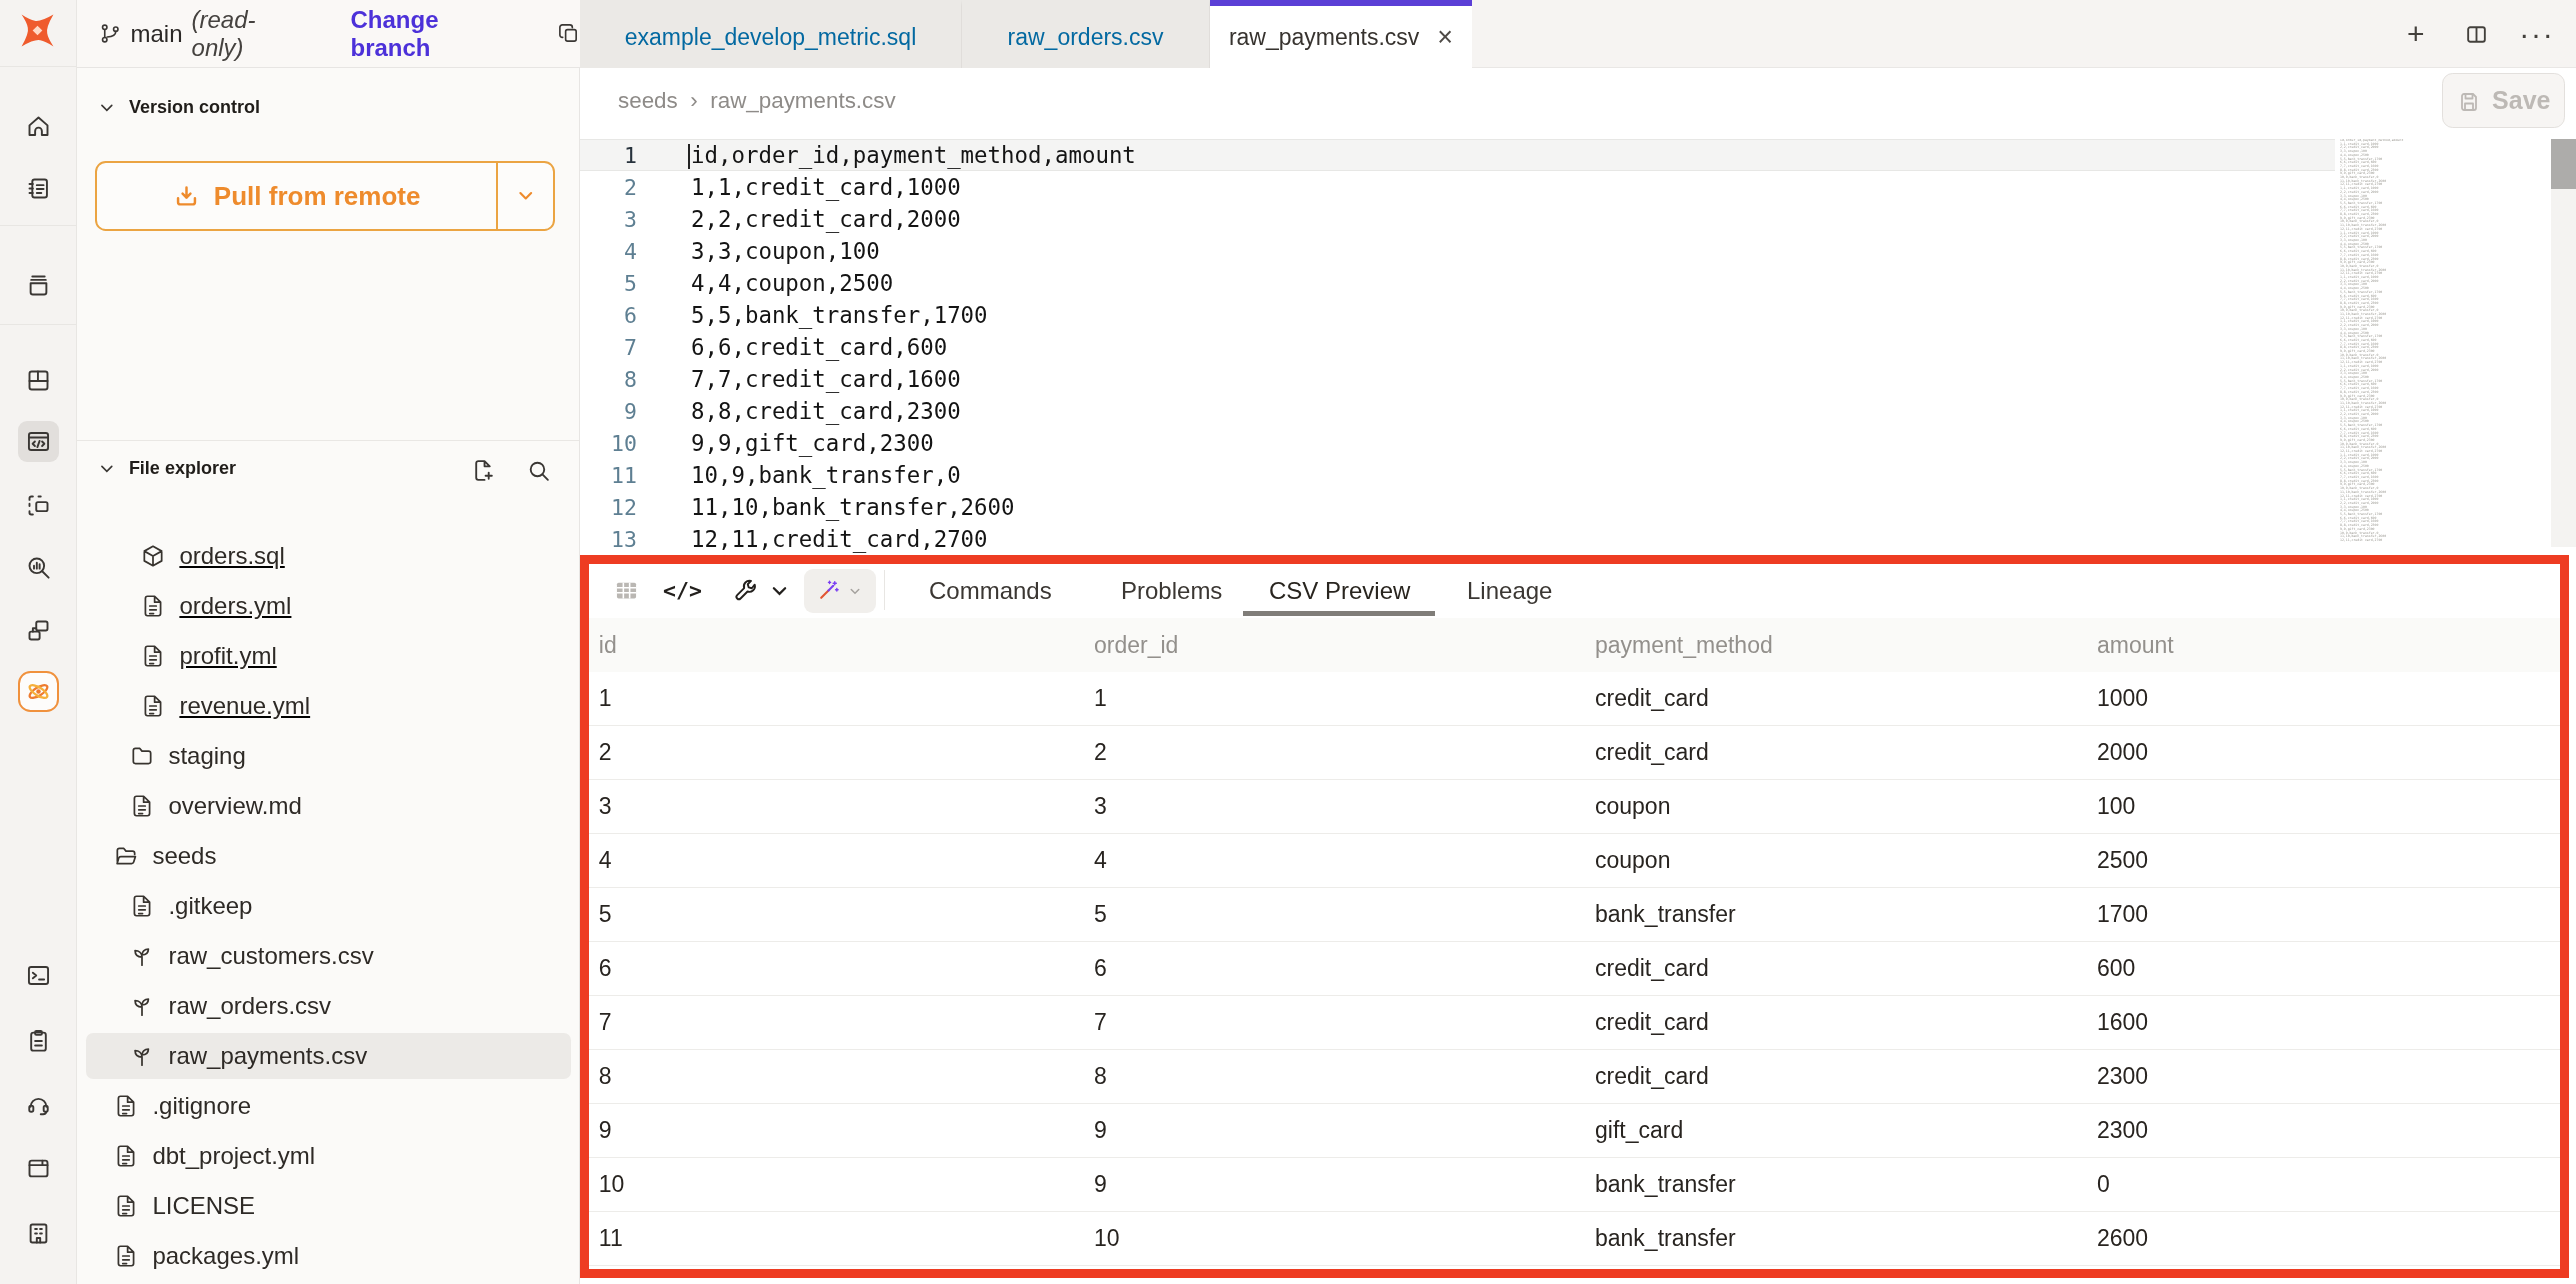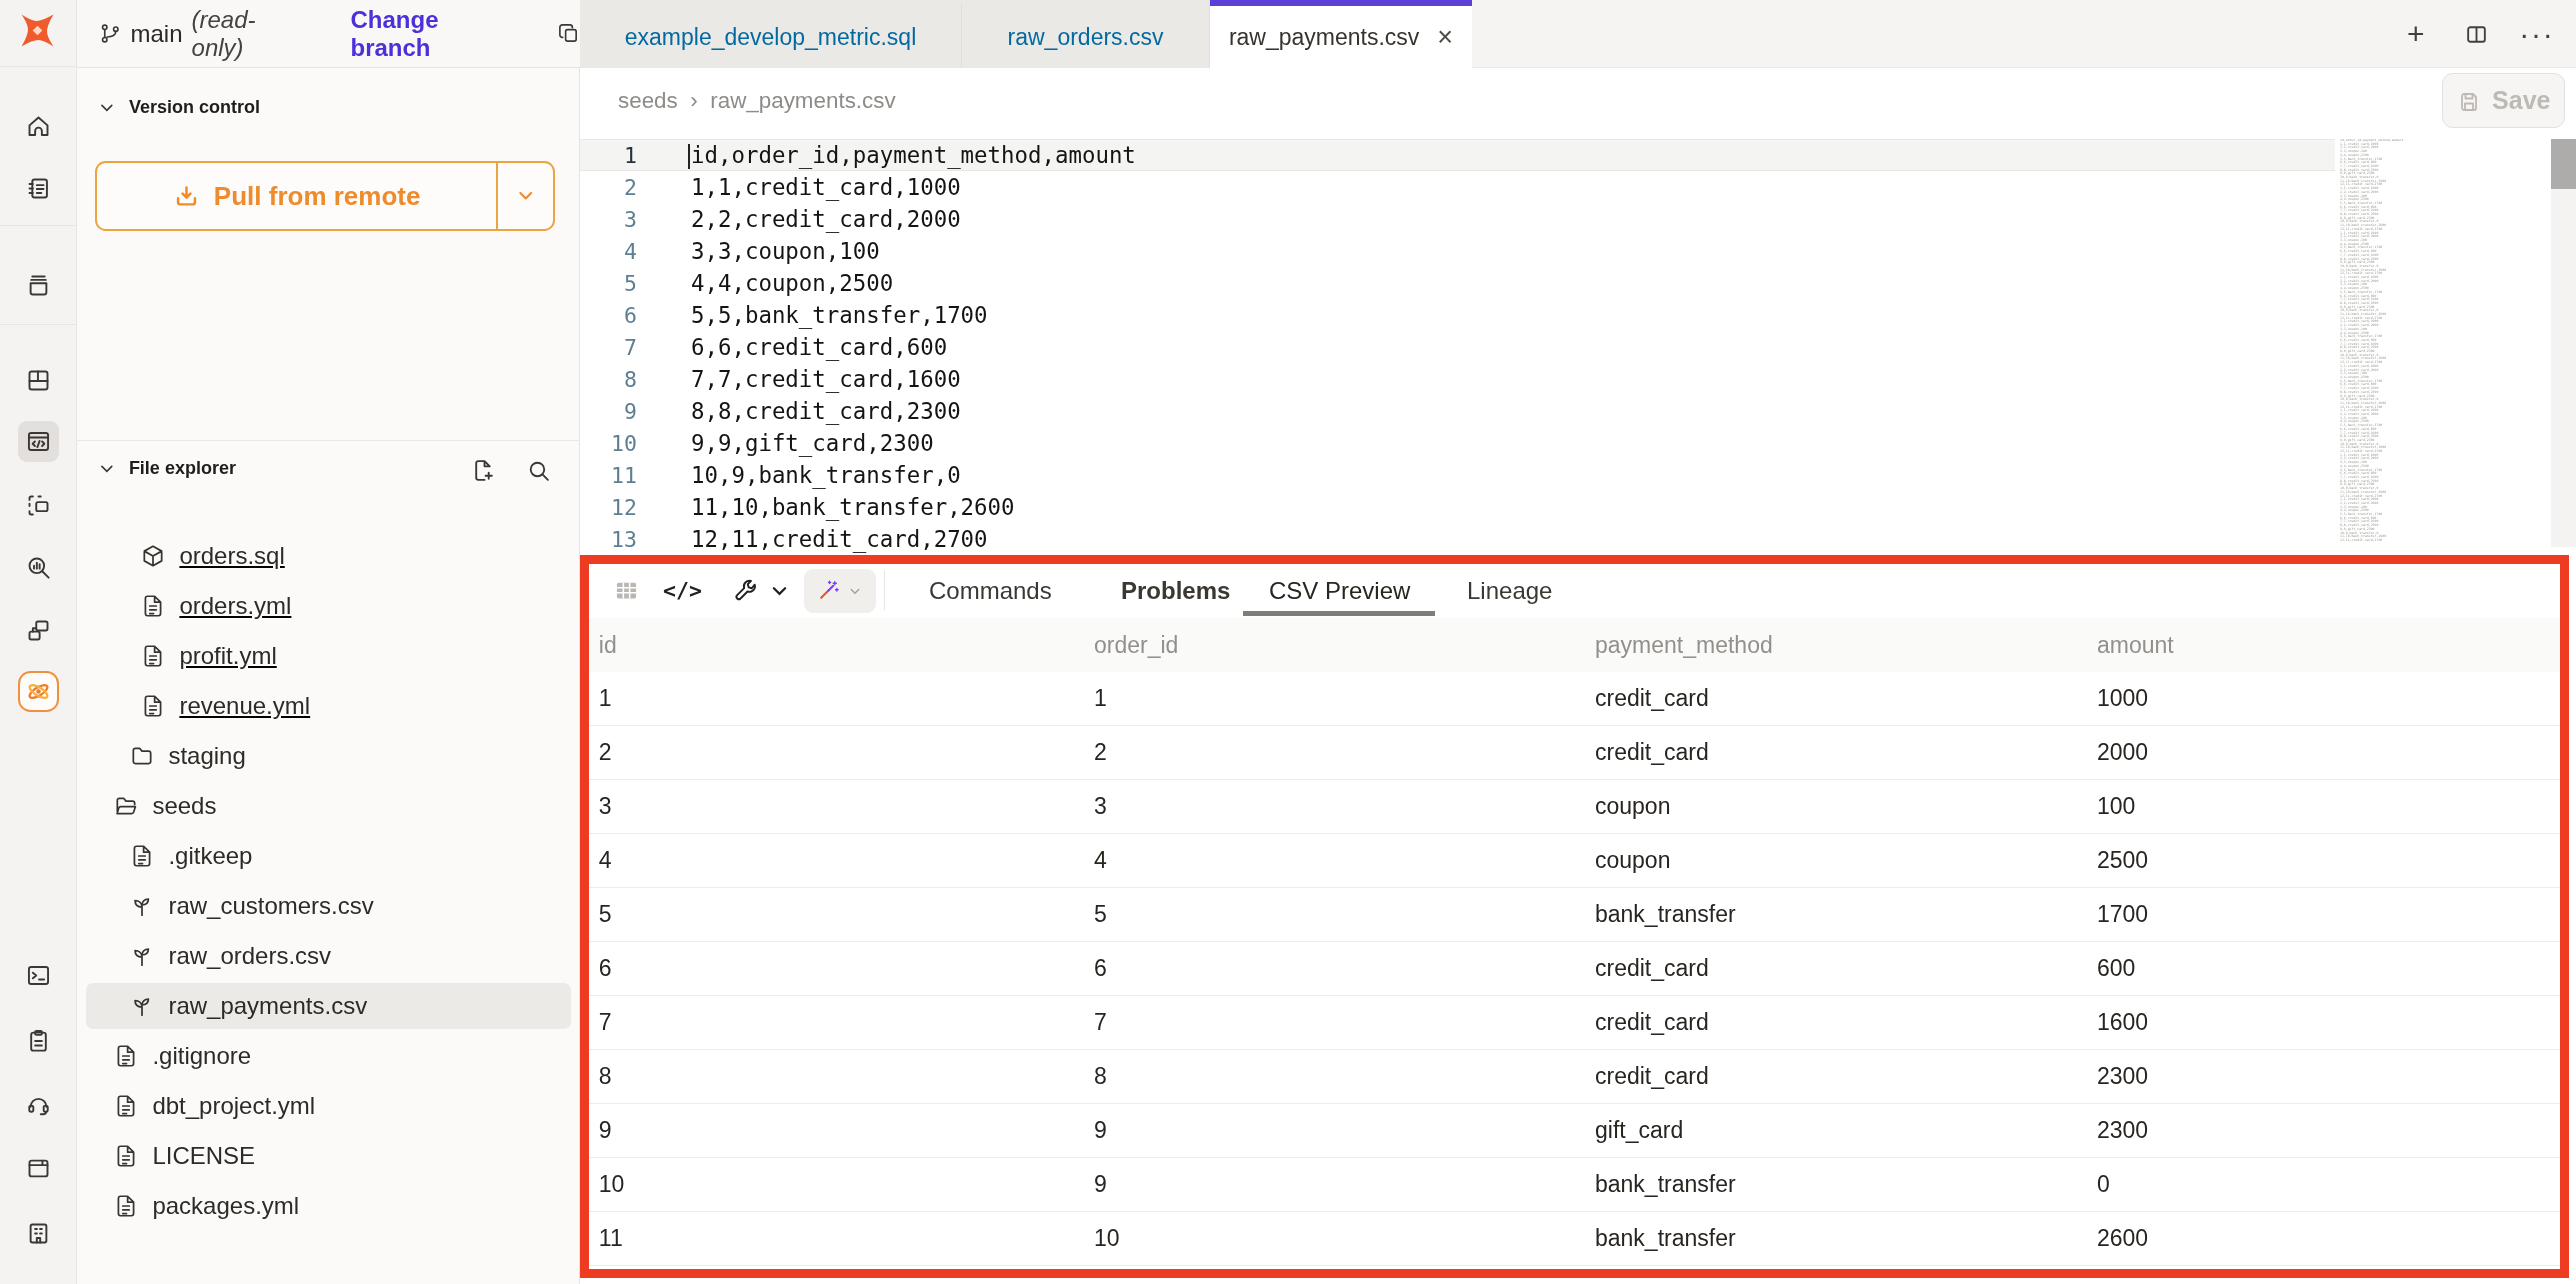--- a/index.html
+++ b/index.html
@@ -318,20 +318,29 @@
       </div>
       <div class="titem ind-1">
         <div class="pill"></div>
         <span style="display: flex;">
           <svg viewBox="0 0 24 24">
             <path d="M4 7a2 2 0 0 1 2-2h4l2 2.5h6a2 2 0 0 1 2 2V17a2 2 0 0 1-2 2H6a2 2 0 0 1-2-2z"></path>
           </svg>
         </span>
         <span class="lbl">staging</span>
       </div>
+      <div class="titem ind-1">
+        <div class="pill"></div>
+        <span style="display: flex;">
+          <svg viewBox="0 0 24 24">
+            <path d="M13.5 3H7a2 2 0 0 0-2 2v14a2 2 0 0 0 2 2h10a2 2 0 0 0 2-2V8.5L13.5 3z M13.5 3v5.5H19 M9 12h6 M9 15.5h6 M9 19h3.5"></path>
+          </svg>
+        </span>
+        <span class="lbl">overview.md</span>
+      </div>
       <div class="titem ind-0">
         <div class="pill"></div>
         <span style="display: flex;">
           <svg viewBox="0 0 24 24">
             <path d="M4 16.5V7a2 2 0 0 1 2-2h4l2 2.5h6a2 2 0 0 1 2 2v1"></path>
             <path d="M3.8 19h13.4a2 2 0 0 0 1.9-1.4l1.6-5.1H7.2a2 2 0 0 0-1.9 1.4z"></path>
           </svg>
         </span>
         <span class="lbl">seeds</span>
       </div>
@@ -642,21 +651,21 @@
         <path d="M12 12 16.5 7.5" stroke="#7b3ff2" stroke-width="2"></path>
         <path d="M18 3.5v3 M16.5 5h3 M20 10v2.4 M18.8 11.2h2.4 M13 3.2v2 M12 4.2h2" stroke="#7b3ff2" stroke-width="1.4"></path>
       </svg>
       <svg viewBox="0 0 24 24" stroke="#a5a29e" stroke-width="2" stroke-linecap="round" fill="none" style="width:18px;height:18px;">
           <polyline points="7 10 12 15 17 10"></polyline>
         </svg>
     </div>
     <div id="btool-sep"></div>
     <div id="btabs-holder">
         <div class="btab" style="left: 340px;">Commands</div>
-        <div class="btab" style="left: 532px; font-weight: bold;">Problems</div>
+        <div class="btab" style="left: 532px;">Problems</div>
         <div class="btab" style="left: 680px; color: rgb(41, 37, 31);">CSV Preview</div>
         <div class="btab" style="left: 878px;">Lineage</div>
       </div>
     <div id="bunderline"></div>
   </div>
   <div id="btable-head">
       <span class="c0">id</span>
       <span class="c1">order_id</span>
       <span class="c2">payment_method</span>
       <span class="c3">amount</span>

